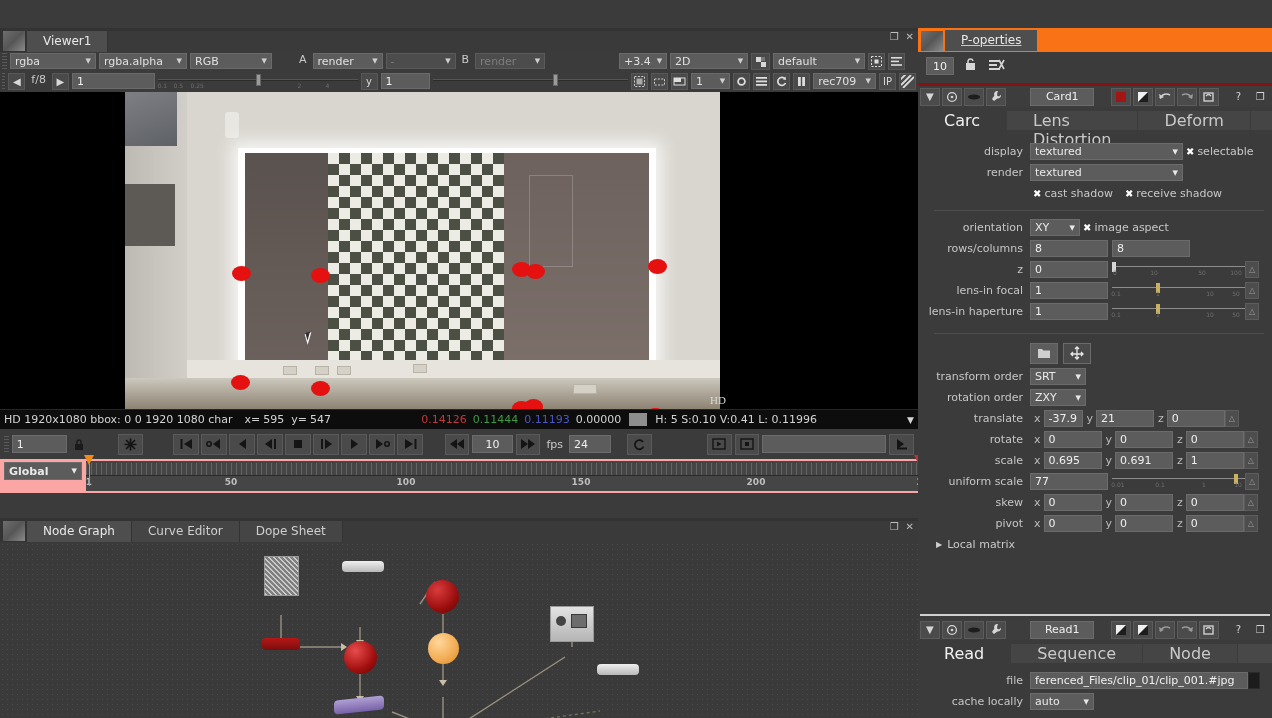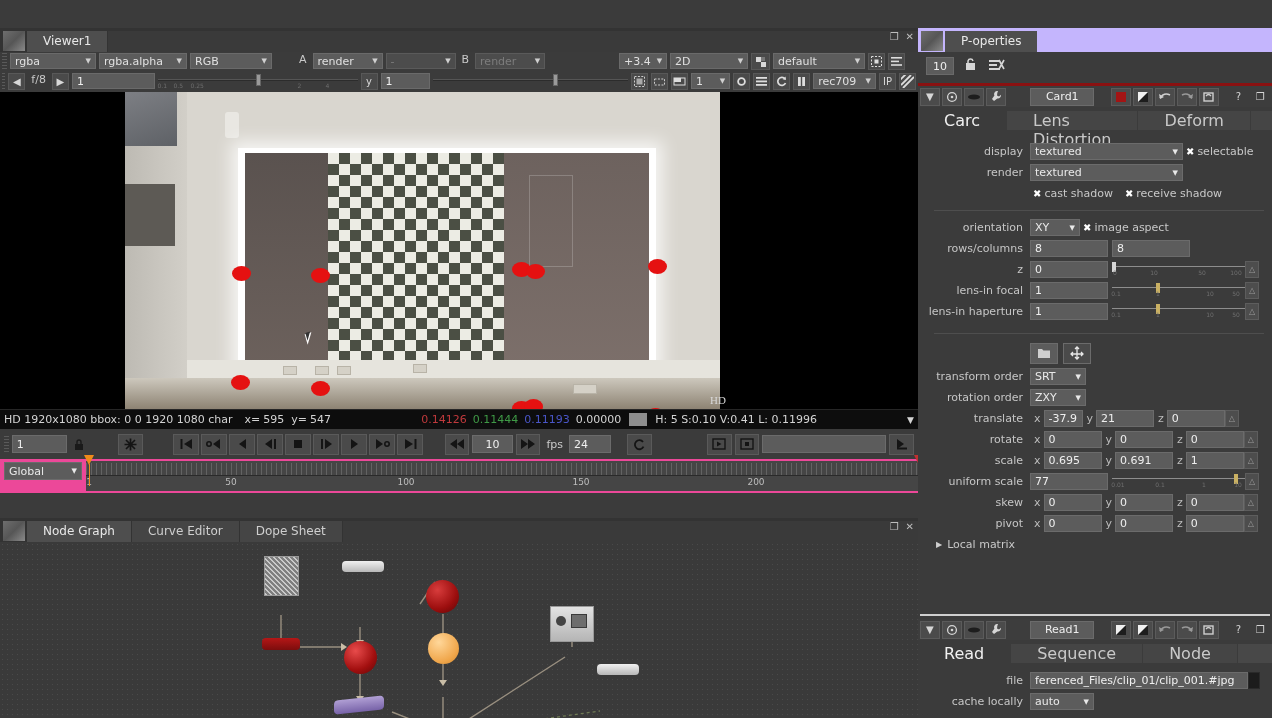--- a/index.html
+++ b/index.html
@@ -95,21 +95,21 @@
   
   .transport{ height:30px; background:#3b3b3b; display:flex; align-items:center; padding:2px 4px; gap:3px; }
   .tbtn{ width:26px; height:21px; background:#4a4a4a; border:1px solid #5a5a5a;
          display:flex; align-items:center; justify-content:center; color:#111; }
   .tbtn svg{ display:block; }
   .tgroup{ display:flex; gap:2px; }
   .frame-in{ width:58px; height:18px; background:#5c5c5c; border:1px solid #6b6b6b;
              color:#efefef; display:flex; align-items:center; padding:0 4px; }
 
   
-  .timeline{ height:34px; background:#ec4899; display:flex; align-items:flex-start; padding:2px 0 0 4px; }
+  .timeline{ height:34px; background:#fca5a5; display:flex; align-items:flex-start; padding:2px 0 0 4px;font-weight:bold; }
   .ruler{ position:relative; flex:1; height:30px; background:#454545; margin-left:4px; }
   .ruler .ticks{ position:absolute; left:0; right:0; top:2px; height:12px;
                  background-image:repeating-linear-gradient(to right,#636363 0 1px,transparent 1px 5px);}
   .ruler .baseline{ position:absolute; left:0; right:0; top:14px; height:1px; background:#2a2a2a; }
   .ruler .num{ position:absolute; top:16px; font-size:9px; color:#bdbdbd; transform:translateX(-50%); }
   .playhead{ position:absolute; top:-6px; width:11px; height:17px; }
   .playhead .tri{ width:0;height:0;border-left:5px solid transparent;border-right:5px solid transparent;
                   border-top:10px solid #f08a1a; }
   .playhead .stem{ position:absolute; left:5px; top:9px; width:1px; height:22px; background:#f08a1a; }
 
@@ -118,21 +118,21 @@
   .node-canvas{ position:absolute; left:0; top:24px; width:918px; height:176px;
      background-color:#3a3a3a;
      background-image:radial-gradient(#4a4a4a 0.8px,transparent 0.9px);
      background-size:5px 5px; overflow:hidden; }
   .ng-sphere{ position:absolute; border-radius:50%; }
   .ng-read{ position:absolute; }
   .ng-bar{ position:absolute; border-radius:4px; }
 
   
   .props{ position:absolute; left:918px; top:28px; width:354px; height:690px; background:#3b3b3b; }
-  .prop-tabstrip{ height:24px; background:#c4b5fd; display:flex; align-items:flex-end; position:relative; }
+  .prop-tabstrip{ height:24px; background:#f97316; display:flex; align-items:center; position:relative;text-decoration:underline; }
   .counter{ height:18px; background:#5c5c5c; border:1px solid #6a6a6a; color:#eee;
             padding:0 6px; display:flex; align-items:center; }
   .red-rule{ height:3px; background:#8a1111; margin:3px 0 0 0; }
   .node-header{ height:21px; display:flex; align-items:center; gap:2px; padding:1px 2px;
                 background:#3d3d3d; }
   .nh-btn{ width:21px; height:18px; background:#4b4b4b; border:1px solid #5b5b5b;
            display:flex; align-items:center; justify-content:center; font-size:10px; color:#d6d6d6;}
   .nh-name{ width:68px; height:18px; background:#5c5c5c; border:1px solid #6b6b6b;
             color:#eee; display:flex; align-items:center; justify-content:center; font-size:11px; }
   .ptabs{ height:21px; display:flex; align-items:flex-end; background:#3b3b3b; margin-top:2px;}

